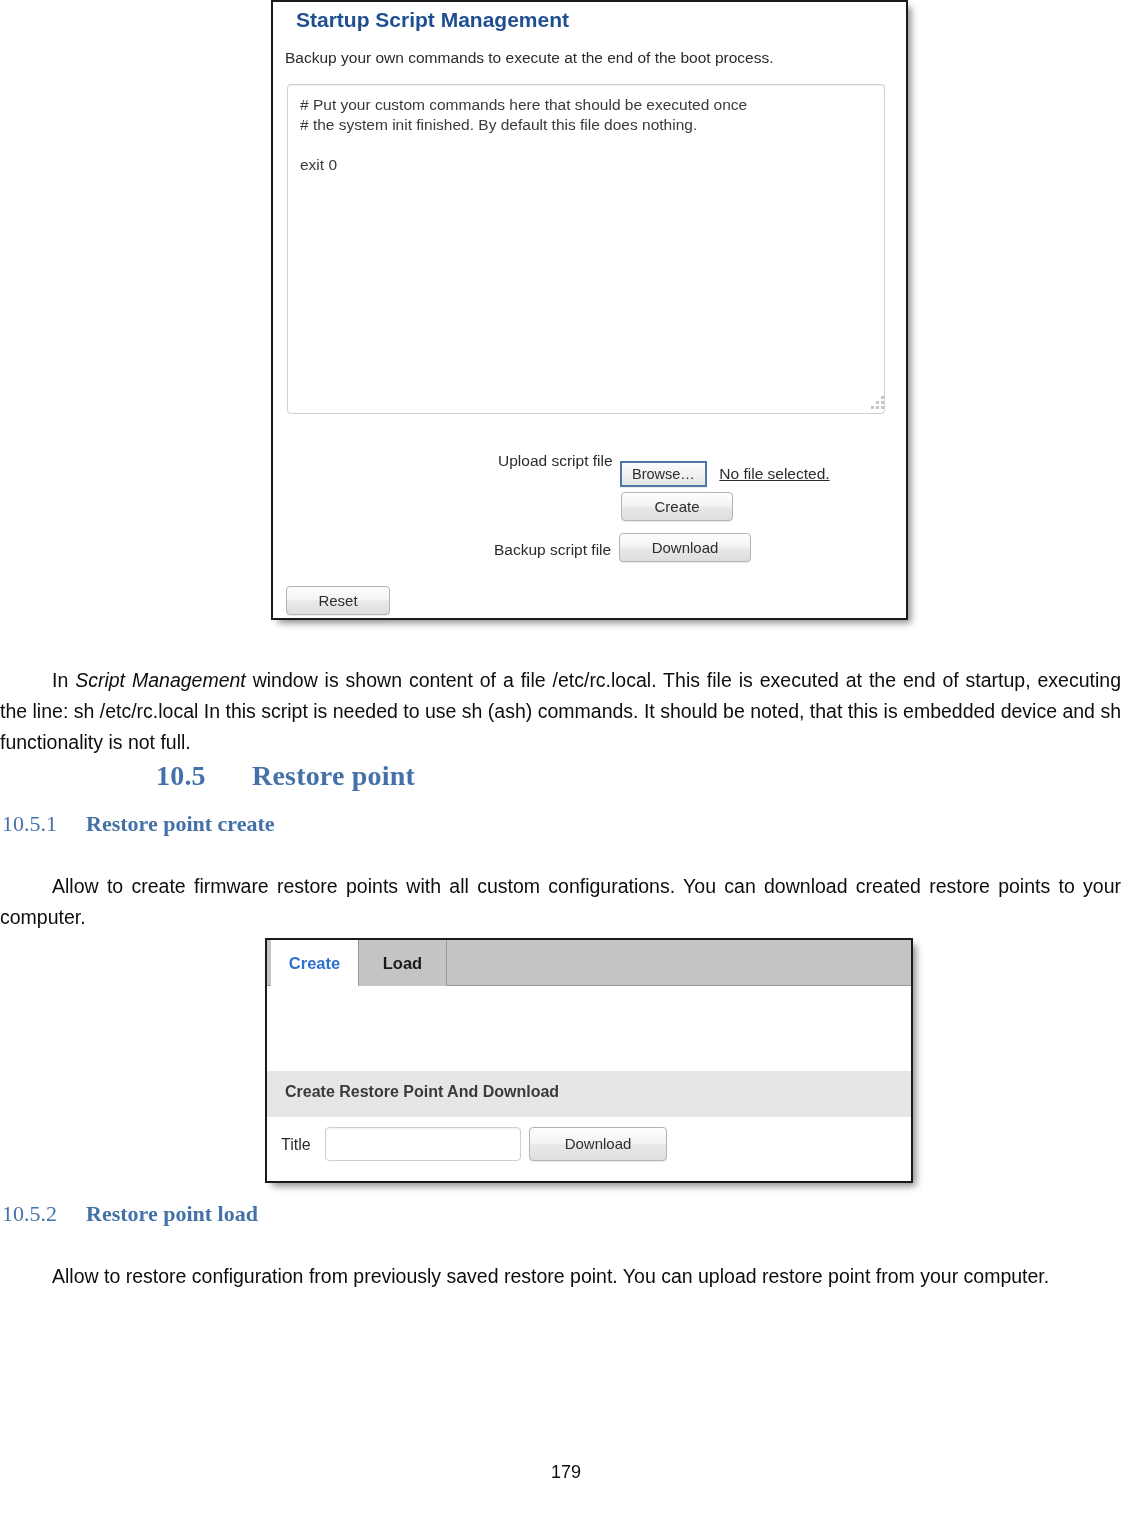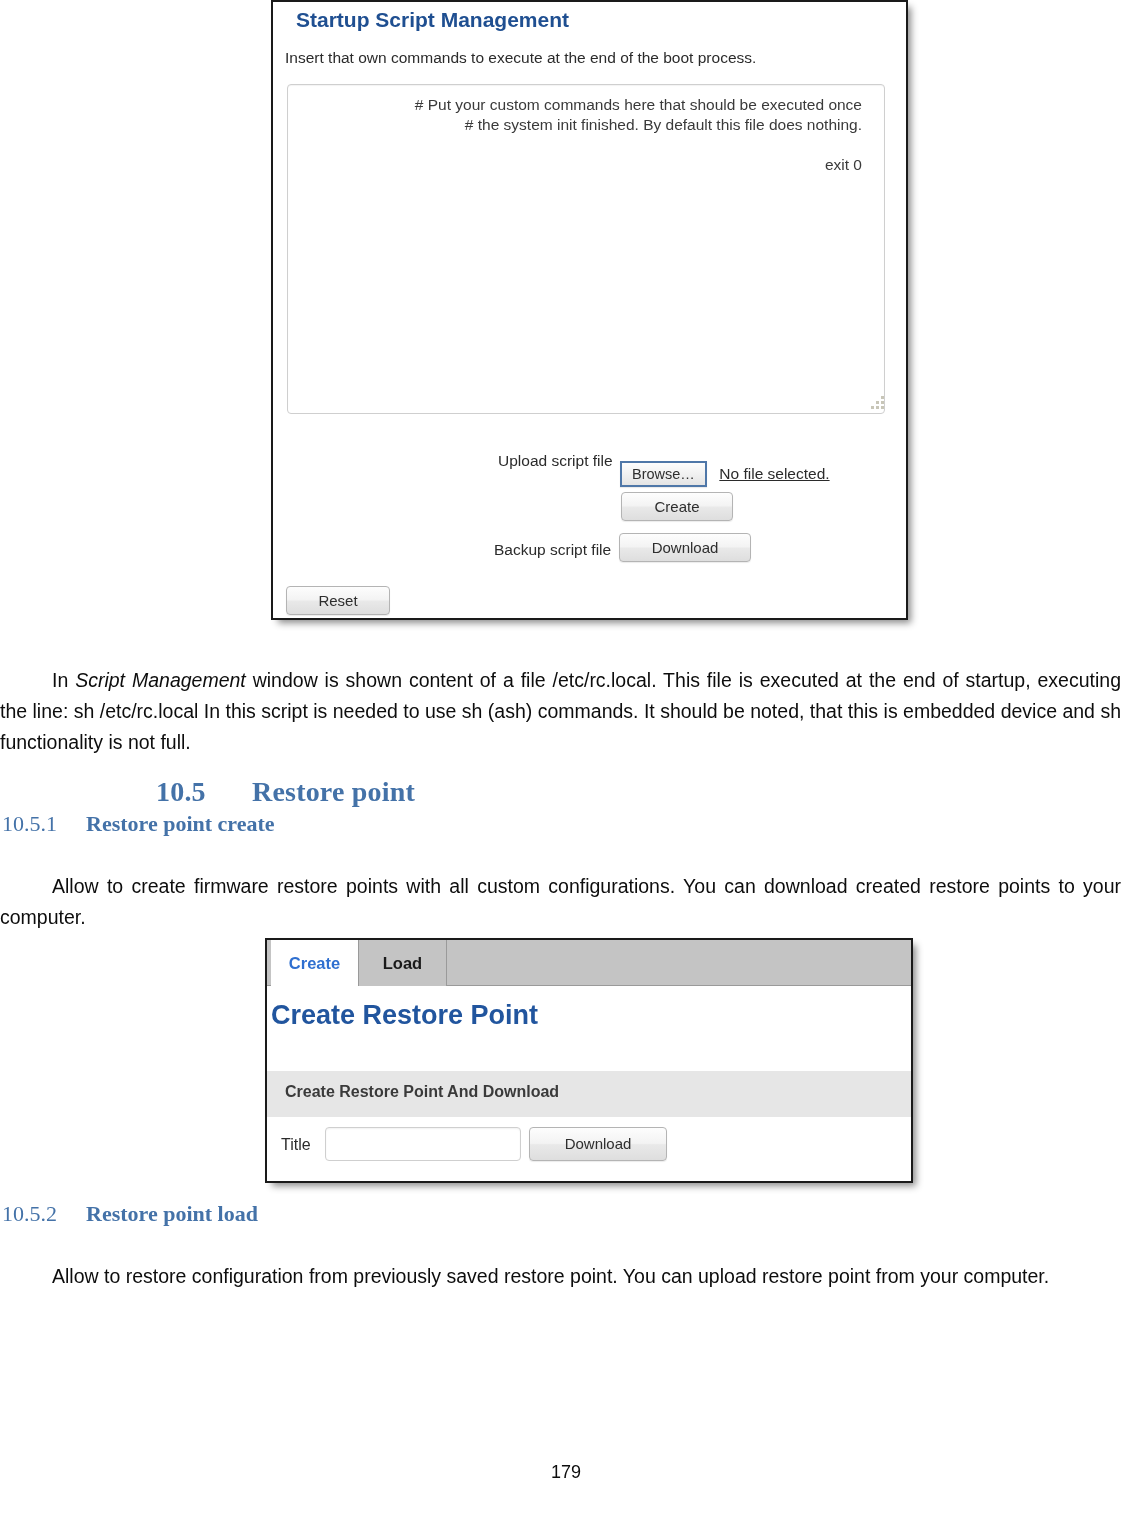--- a/index.html
+++ b/index.html
@@ -28,21 +28,20 @@
   .doc-para .indent { display: inline-block; width: 52px; }
   .doc-para i { font-style: italic; }
 
   .h2-heading {
     position: absolute;
     font-family: "Liberation Serif", serif;
     font-weight: bold;
     font-size: 28px;
     color: #4472a8;
     letter-spacing: 0.2px;
-    margin-top: 16px;
   }
   .h2-heading .num { display: inline-block; width: 96px; }
 
   .h3-heading {
     position: absolute;
     font-family: "Liberation Serif", serif;
     font-size: 22px;
     color: #4472a8;
   }
   .h3-heading .num { font-weight: normal; margin-right: 11px; }
@@ -98,21 +97,20 @@
     border: 1px solid #cfcfcf;
     border-radius: 4px;
     box-sizing: border-box;
     padding: 10px 22px 0 12px;
     font-family: "Liberation Sans", sans-serif;
     font-size: 15.5px;
     line-height: 20px;
     color: #3a3a3a;
     white-space: pre;
     box-shadow: inset 0 1px 1px rgba(0,0,0,0.05);
-    text-align: right;
   }
   .resize-grip {
     position: absolute;
     right: 4px;
     bottom: 3px;
     width: 14px;
     height: 14px;
   }
   .resize-grip i {
     position: absolute;
@@ -259,21 +257,21 @@
     padding: 5px 0;
   }
 </style>
 </head>
 <body>
 
 <div class="shot" id="shot-script">
 
   <div class="ss-title">Startup Script Management</div>
 
-  <div class="ss-sub">Insert that own commands to execute at the end of the boot process.</div>
+  <div class="ss-sub">Backup your own commands to execute at the end of the boot process.</div>
 
   <div class="ss-textarea"># Put your custom commands here that should be executed once
 # the system init finished. By default this file does nothing.
 
 exit 0</div>
 
   <div class="resize-grip" style="left:598px; top:394px;">
     <i style="left:10px; top:0px;"></i>
     <i style="left:5px;  top:5px;"></i>
     <i style="left:10px; top:5px;"></i>
@@ -314,21 +312,20 @@
   <span class="indent"></span><span>Allow to create firmware restore points with all custom configurations. You can download created restore points to your computer.</span>
 </p>
 
 <div class="shot" id="shot-restore">
 
   <div class="tabstrip">
     <div class="tab active">Create</div>
     <div class="tab inactive">Load</div>
   </div>
 
-  <div class="rp-title">Create Restore Point</div>
 
   <div class="rp-bar">
     <span>Create Restore Point And Download</span>
   </div>
 
   <div class="rp-formrow">
     <span class="rp-label">Title</span>
     <input class="rp-input" type="text" value="" style="">
     <span class="btn rp-download">Download</span>
   </div>

